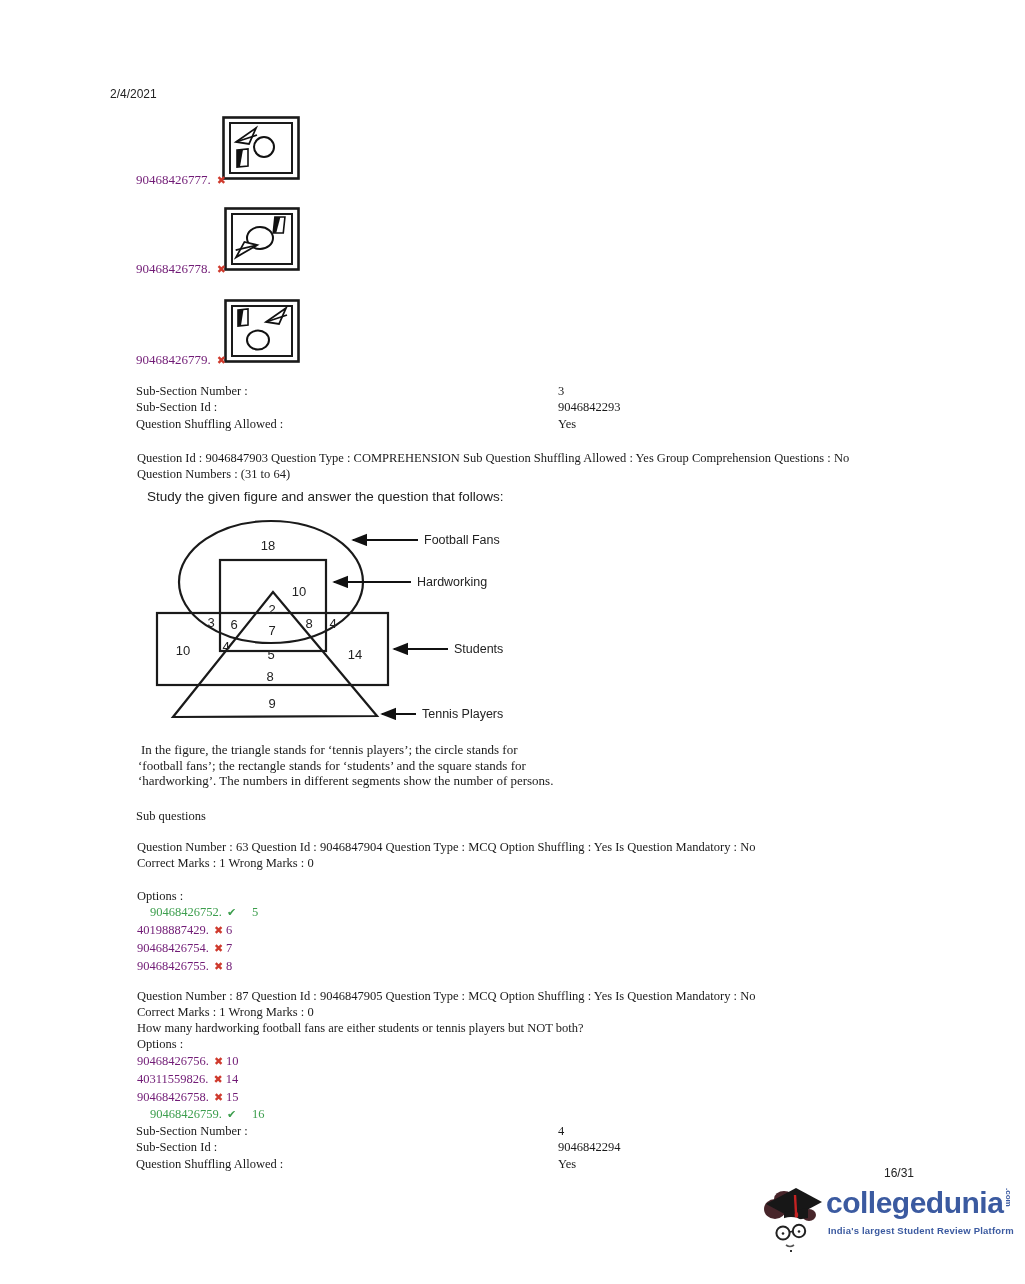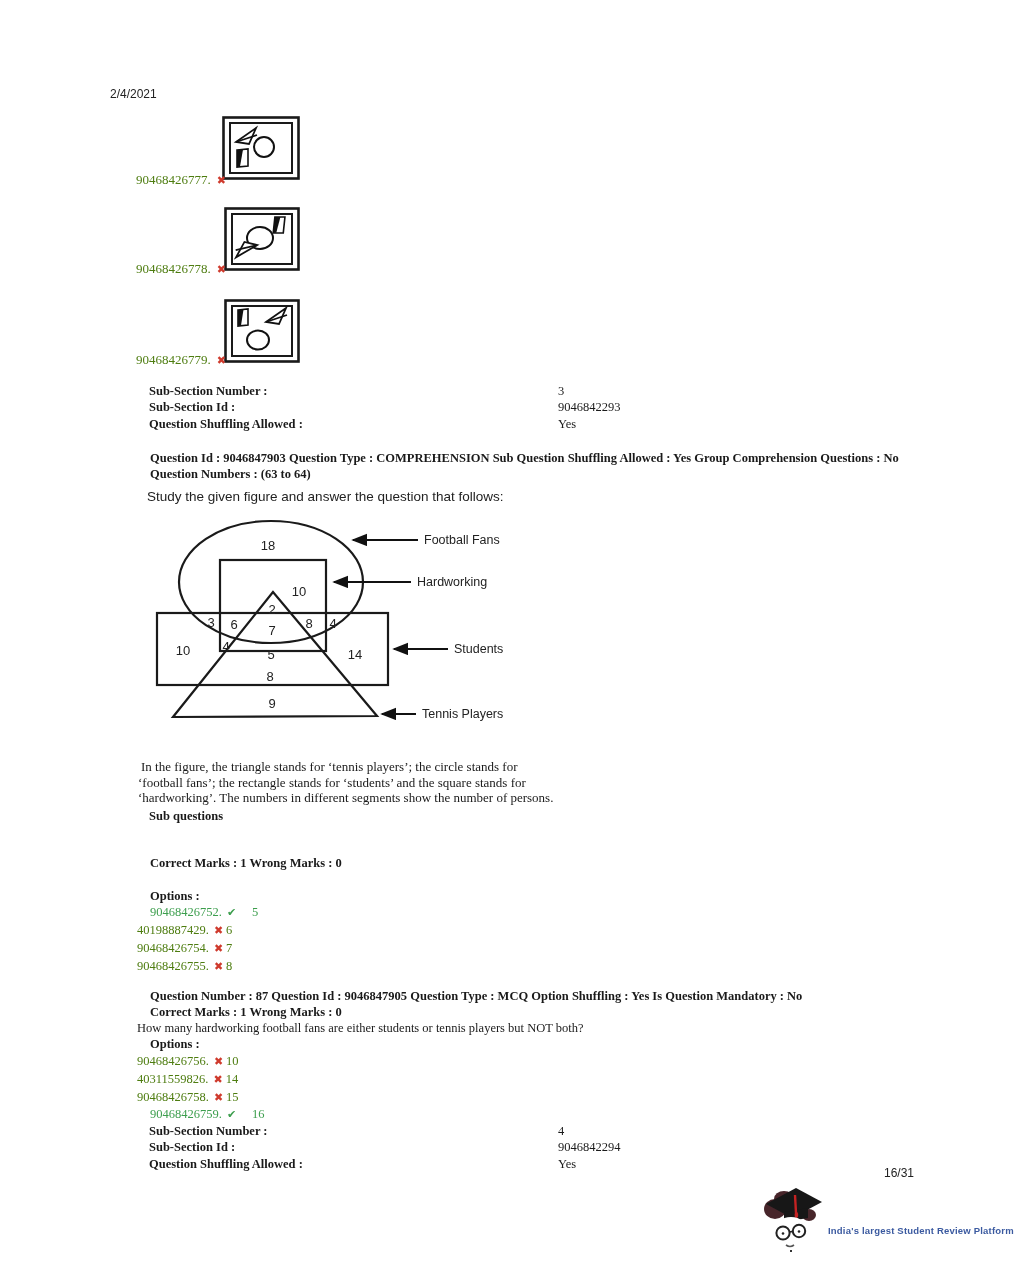--- a/index.html
+++ b/index.html
@@ -1,23 +1,23 @@
 <!DOCTYPE html>
 <html><head>
 <meta charset="utf-8">
 <style>
   html,body{margin:0;padding:0;background:#ffffff;}
   .page{position:relative;width:1025px;height:1284px;background:#fff;overflow:hidden;
         font-family:"Liberation Serif","DejaVu Serif",serif;color:#1a1a1a;border-radius:32px;}
   .abs{position:absolute;}
   .sans{font-family:"Liberation Sans","DejaVu Sans",sans-serif;}
-  .meta{font-size:12.5px;font-weight:bold;white-space:nowrap;margin-left:13px;}
+  .meta{font-size:12.5px;font-weight:normal;white-space:nowrap;}
   .val{font-size:12.5px;font-weight:normal;}
   .qtext{font-size:12.5px;white-space:nowrap;}
-  .red{color:#4d7c0f;}
+  .red{color:#701a75;}
   .green{color:#3c9e4d;margin-left:13px;}
   .optrow{font-size:12.5px;white-space:nowrap;}
   .optrow .mark{font-size:11px;margin:0 3px 0 5px;font-family:"DejaVu Sans",sans-serif;}
   .optrow .mark.wrong{color:#cf3a2d;}
   .optrow .mark.correct{color:#3c9e4d;}
   .topid{font-size:13px;white-space:nowrap;}
   .topid .mark{font-size:11px;margin-left:6px;color:#cf3a2d;font-family:"DejaVu Sans",sans-serif;}
   .para{font-size:13px;line-height:15.6px;width:418px;text-indent:3px;}
   .intro{font-size:13.5px;color:#222;}
   .date{font-size:12px;color:#222;}
@@ -97,21 +97,21 @@
   </div>
 
   <div class="abs meta" style="left:136px;top:384px">Sub-Section Number :</div>
   <div class="abs val" style="left:558px;top:384px">3</div>
   <div class="abs meta" style="left:136px;top:400px">Sub-Section Id :</div>
   <div class="abs val" style="left:558px;top:400px">9046842293</div>
   <div class="abs meta" style="left:136px;top:417px">Question Shuffling Allowed :</div>
   <div class="abs val" style="left:558px;top:417px">Yes</div>
 
   <div class="abs meta" style="left:137px;top:451px">Question Id : 9046847903 Question Type : COMPREHENSION Sub Question Shuffling Allowed : Yes Group Comprehension Questions : No</div>
-  <div class="abs meta" style="left:137px;top:467px">Question Numbers : (63 to 64)</div>
+  <div class="abs meta" style="left:137px;top:467px">Question Numbers : (31 to 64)</div>
   <div class="abs intro sans" style="left:147px;top:489px">Study the given figure and answer the question that follows:</div>
 
   <div class="abs" style="left:140px;top:508px">
     <svg width="470" height="240" viewBox="0 0 470 240">
       <defs>
         <marker id="ah" markerWidth="9" markerHeight="8" refX="8" refY="3.5" orient="auto">
           <path d="M0,0 L9,3.5 L0,7 Z" fill="#111"></path>
         </marker>
       </defs>
       <ellipse cx="131" cy="74" rx="92" ry="61" fill="none" stroke="#1a1a1a" stroke-width="2.2"></ellipse>
@@ -138,23 +138,24 @@
       <text class="lbl" x="284" y="36">Football Fans</text>
       <line x1="271" y1="74" x2="194" y2="74" stroke="#111" stroke-width="1.8" marker-end="url(#ah)"></line>
       <text class="lbl" x="277" y="78">Hardworking</text>
       <line x1="308" y1="141" x2="254" y2="141" stroke="#111" stroke-width="1.8" marker-end="url(#ah)"></line>
       <text class="lbl" x="314" y="145">Students</text>
       <line x1="276" y1="206" x2="242" y2="206" stroke="#111" stroke-width="1.8" marker-end="url(#ah)"></line>
       <text class="lbl" x="282" y="210">Tennis Players</text>
     </svg>
   </div>
 
-  <div class="abs para" style="left:138px;top:759px">In the figure, the triangle stands for ‘tennis players’; the circle stands for ‘football fans’; the rectangle stands for ‘students’ and the square stands for ‘hardworking’. The numbers in different segments show the number of persons.</div>
+  <div class="abs para" style="left:138px;top:742px">In the figure, the triangle stands for ‘tennis players’; the circle stands for ‘football fans’; the rectangle stands for ‘students’ and the square stands for ‘hardworking’. The numbers in different segments show the number of persons.</div>
   <div class="abs meta" style="left:136px;top:809px">Sub questions</div>
 
+  <div class="abs meta" style="left:137px;top:840px">Question Number : 63 Question Id : 9046847904 Question Type : MCQ Option Shuffling : Yes Is Question Mandatory : No</div>
   <div class="abs meta" style="left:137px;top:856px">Correct Marks : 1 Wrong Marks : 0</div>
   <div class="abs meta" style="left:137px;top:889px">Options :</div>
 
   <div class="abs optrow" style="left:137px;top:905px">
     <span class="green">90468426752.</span><span class="mark correct">✔</span><span class="green">5</span>
   </div>
   <div class="abs optrow" style="left:137px;top:923px">
     <span class="red">40198887429.</span><span class="mark wrong">✖</span><span class="red">6</span>
   </div>
   <div class="abs optrow" style="left:137px;top:941px">
@@ -202,16 +203,20 @@
       <ellipse cx="36.4" cy="33" rx="1.8" ry="3" fill="#c42222"></ellipse>
       <ellipse cx="31" cy="50" rx="17" ry="15" fill="#ffffff"></ellipse>
       <circle cx="23" cy="51" r="6.6" fill="#fff" stroke="#222" stroke-width="2"></circle>
       <circle cx="39" cy="49" r="6.2" fill="#fff" stroke="#222" stroke-width="2"></circle>
       <line x1="29.4" y1="50" x2="33" y2="49.4" stroke="#222" stroke-width="1.6"></line>
       <circle cx="23" cy="51.5" r="1.3" fill="#222"></circle>
       <circle cx="39" cy="49.5" r="1.3" fill="#222"></circle>
       <path d="M26,63 Q30,66 34,63" fill="none" stroke="#555" stroke-width="1.6"></path>
       <line x1="30" y1="69" x2="32" y2="69" stroke="#333" stroke-width="2"></line>
     </svg>
+    <div class="abs" style="left:66px;top:8px;display:flex;align-items:flex-start;">
+      <span class="logo-brand">collegedunia</span>
+      <span class="logo-tld">.com</span>
+    </div>
     <div class="abs logo-tag" style="left:68px;top:42px">India's largest Student Review Platform</div>
   </div>
 
 </div>
 
 </body></html>

